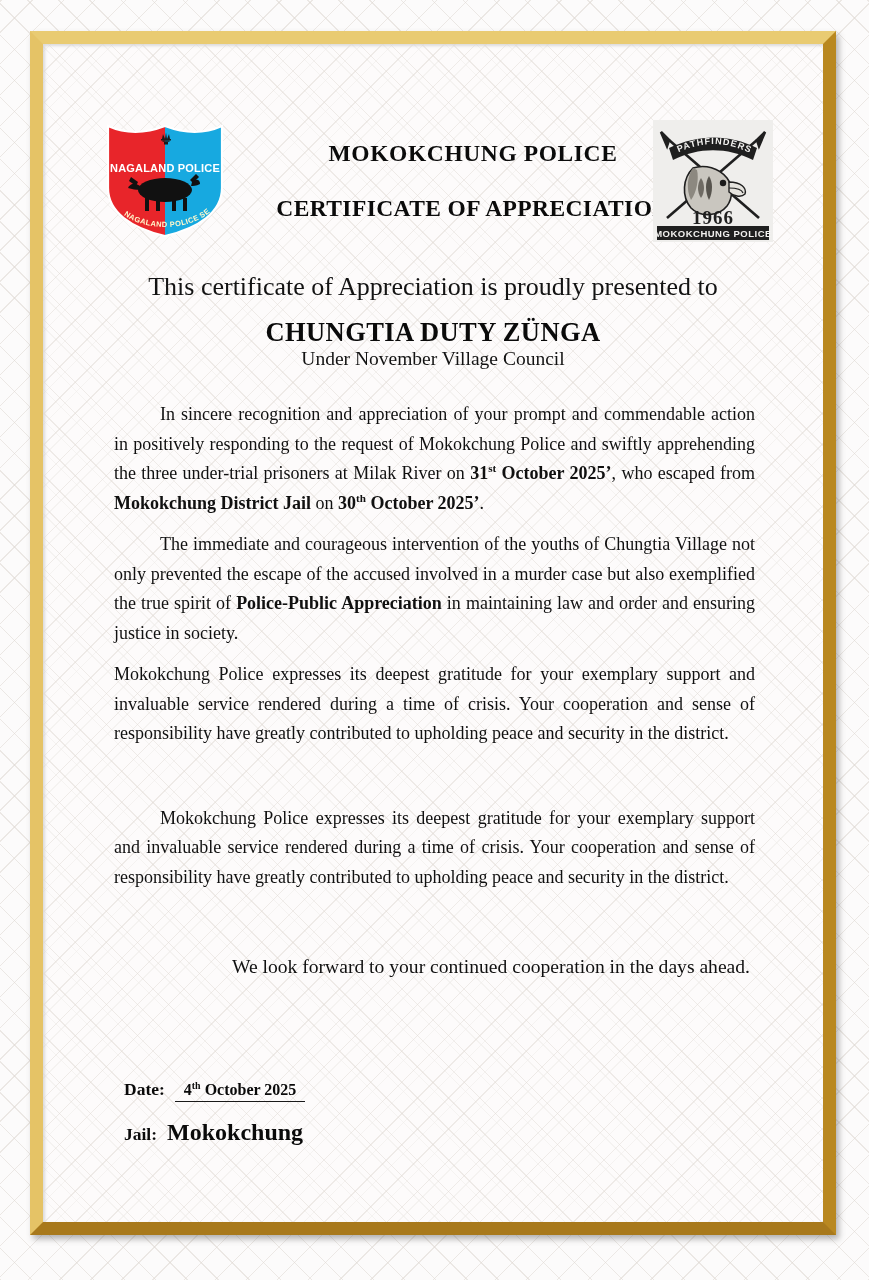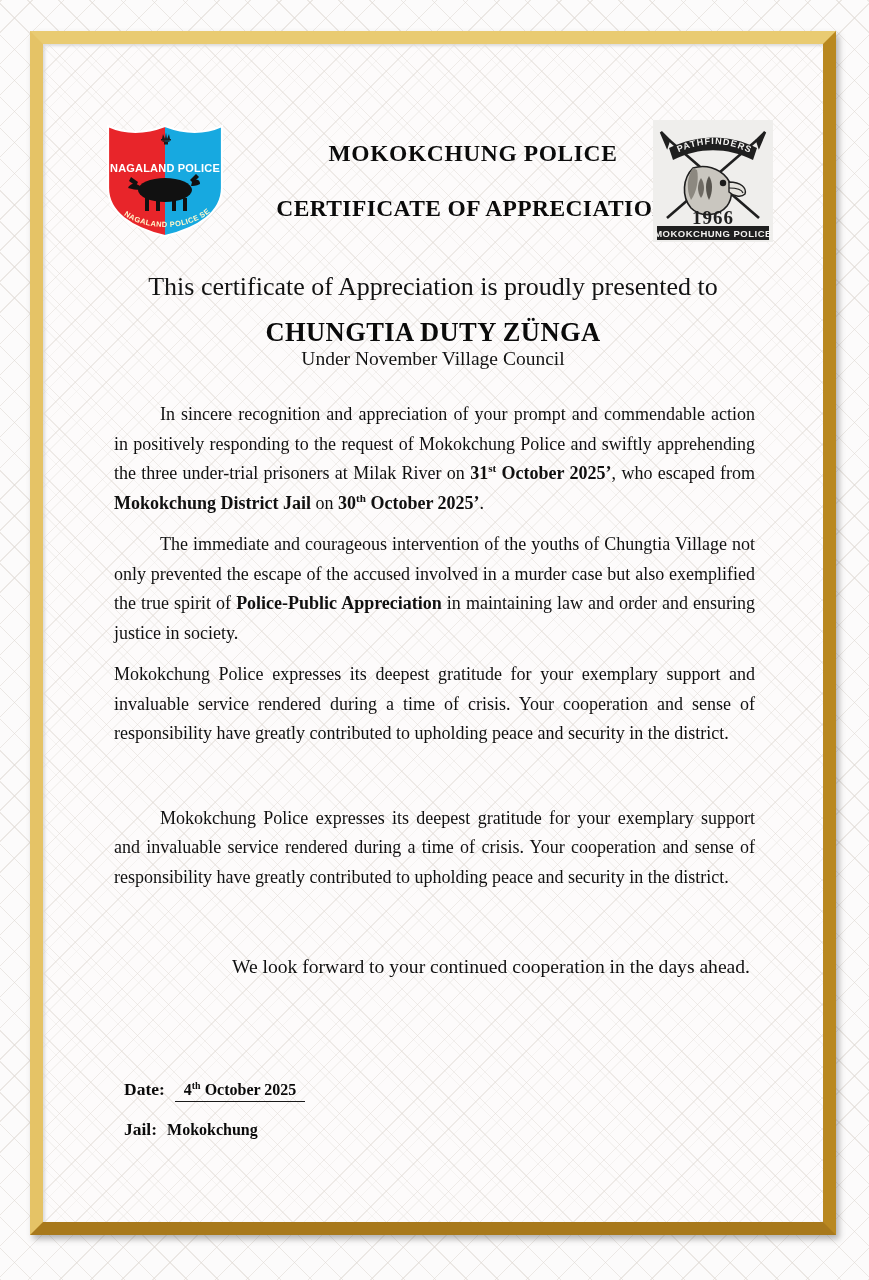--- a/index.html
+++ b/index.html
@@ -215,21 +215,21 @@
   }
   .dp-label { margin-right: 10px; }
   .dp-value-underline {
     border-bottom: 1.6px solid #1a1a1a;
     padding: 0 9px 2px 9px;
     font-size: 16px;
     font-weight: bold;
   }
   .dp-value-underline sup { font-size: 0.62em; vertical-align: super; line-height: 0; }
   .dp-value-plain {
-    font-size: 16px;
+    font-size: 24px;
     font-weight: bold;
   }
 </style>
 </head>
 <body>
 
 <div id="page"></div>
 
 <div id="frame">
   <div id="frame-inner"></div>

